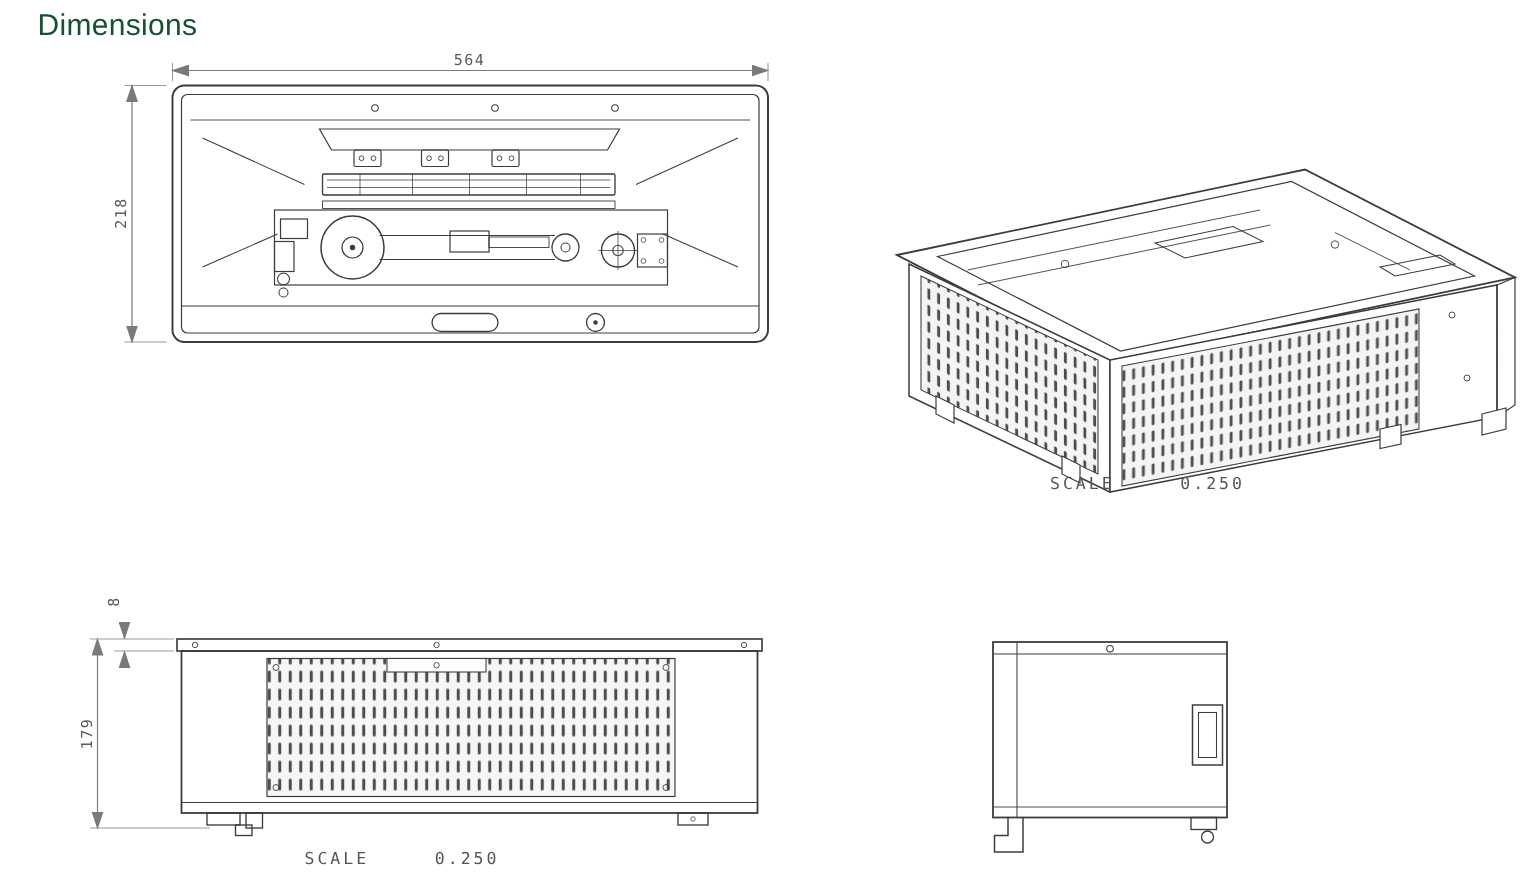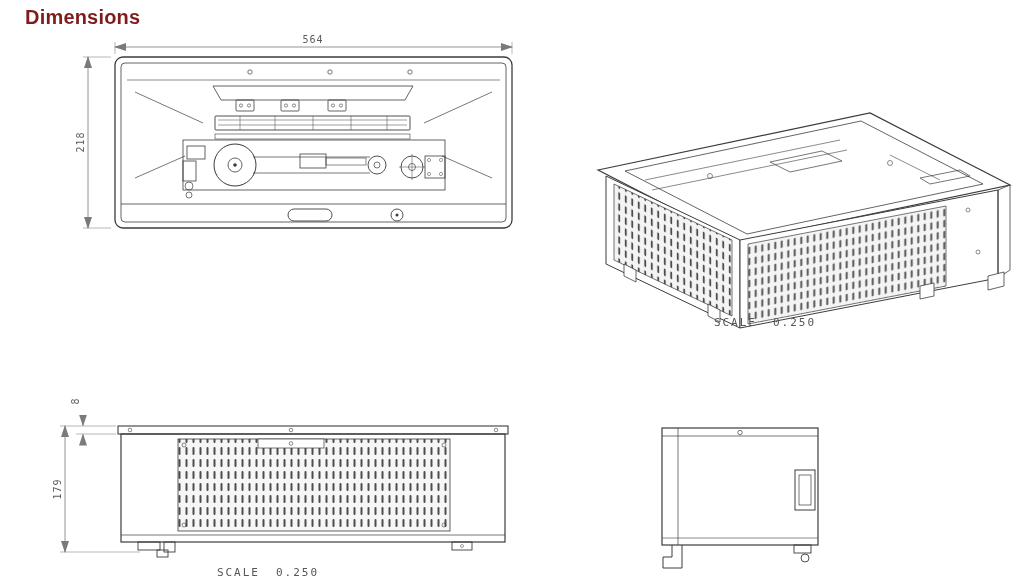--- a/index.html
+++ b/index.html
@@ -1,29 +1,29 @@
 <!DOCTYPE html>
 <html><head>
 <meta charset="utf-8">
 <style>
   html,body{margin:0;padding:0;background:#ffffff;}
   body{width:1024px;height:588px;position:relative;overflow:hidden;
        font-family:"Liberation Sans",sans-serif;}
   .sheet{position:absolute;inset:0;background:#fff;}
   .page-title{position:absolute;left:25px;top:6px;margin:0;font-size:20px;
-              font-weight:bold;color:#7f1d1d;letter-spacing:.2px;}
+              font-weight:normal;color:#14532d;letter-spacing:.2px;}
   .view{position:absolute;}
   
   .ln{stroke:#3c3c3c;fill:none;}
   .ln-fill{stroke:#3c3c3c;fill:#ffffff;}
   .dimln{stroke:#7a7a7a;stroke-width:.8;fill:none;}
   .extln{stroke:#9a9a9a;stroke-width:.7;fill:none;}
   .dimtxt{font-family:"DejaVu Sans Mono",monospace;font-size:10px;fill:#5a5a5a;
           letter-spacing:1px;}
-  .scale-label{position:absolute;display:flex;gap:16px;justify-content:center;
+  .scale-label{position:absolute;display:flex;gap:16px;justify-content:space-between;
                font-family:"DejaVu Sans Mono",monospace;font-size:11px;color:#555;
                letter-spacing:2px;width:130px;}
 </style>
 </head>
 <body>
 
 <div class="sheet">
 
   <h1 class="page-title">Dimensions</h1>
 

